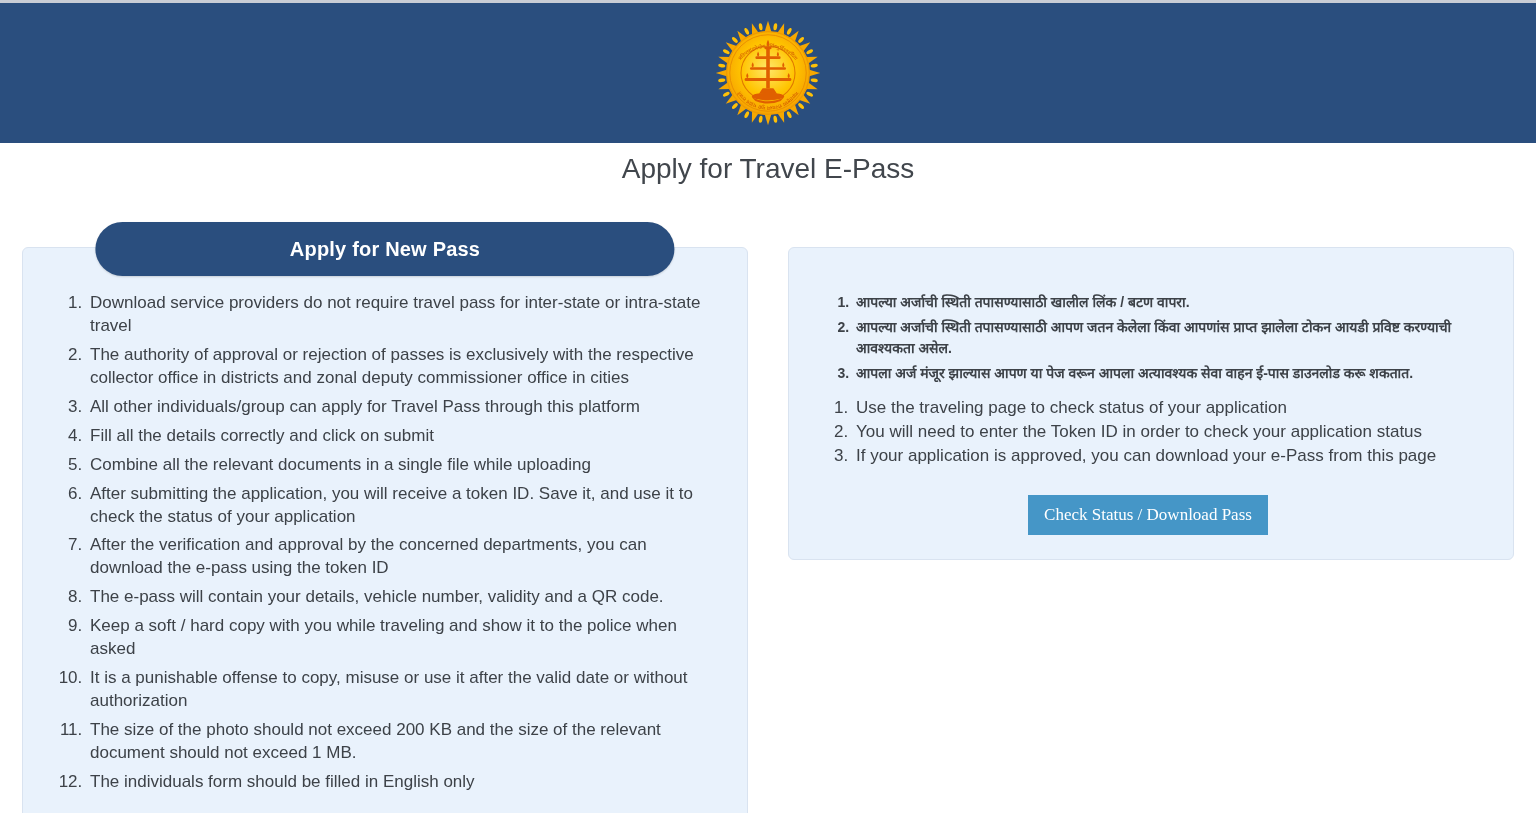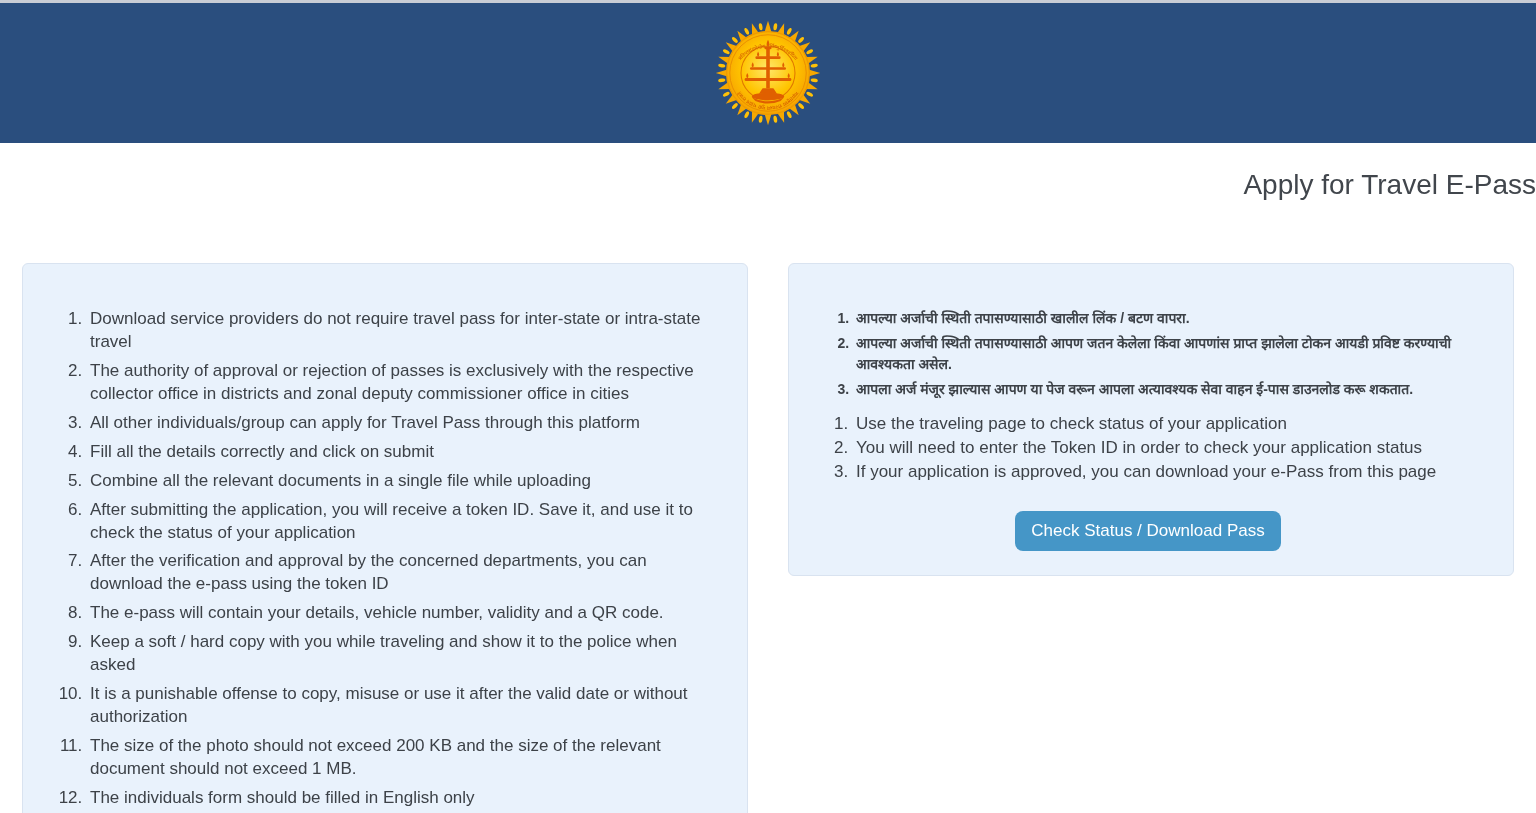--- a/index.html
+++ b/index.html
@@ -12,22 +12,22 @@
   body{
     width:1536px;height:813px;overflow:hidden;background:#ffffff;
     font-family:"Liberation Sans","DejaVu Sans",sans-serif;
   }
   .top-strip{height:3px;background:var(--top-strip);}
   .header{
     height:140px;background:var(--header-bg);
     display:flex;align-items:center;justify-content:center;
   }
   .page-title{
-    text-align:right;font-size:28px;font-weight:400;
-    color:var(--title-color);margin:26px 0 0;
+    text-align:center;font-size:28px;font-weight:400;
+    color:var(--title-color);margin:10px 0 0;
   }
   .cards-row{
     display:flex;align-items:flex-start;gap:40px;
     padding:0 22px;margin-top:62px;
   }
   .card{
     position:relative;flex:1;background:var(--card-bg);
     border:1px solid var(--card-border);border-radius:6px;
     padding:44px 40px 24px 34px;
   }
@@ -43,22 +43,22 @@
     font-size:17px;line-height:1.35;
   }
   ol.instructions li{margin-bottom:6px;padding-left:3px;}
   .card-download .marathi{font-size:14px;line-height:1.45;font-weight:bold;}
   .card-download .marathi li{margin-bottom:5px;}
   .card-download .english{margin-top:14px;}
   .card-download .english li{margin-bottom:1px;}
   .btn-row{text-align:center;margin-top:27px;}
   .btn{
     background:var(--button-bg);color:var(--button-text);
-    border:none;border-radius:8px;font-size:17px;
-    padding:10px 16px;font-family:Liberation Sans, sans-serif;cursor:pointer;
+    border:none;border-radius:0;font-size:17px;
+    padding:10px 16px;font-family:Liberation Serif, serif;cursor:pointer;
   }
   .emblem{display:block;}
 </style>
 </head>
 <body>
 
 <div class="top-strip"></div>
 
 <header class="header">
   <svg class="emblem" width="108" height="108" viewBox="0 0 120 120" aria-hidden="true">
@@ -145,20 +145,23 @@
     </g>
   </svg>
 </header>
 
 <main>
   <h1 class="page-title">Apply for Travel E-Pass</h1>
 
   <div class="cards-row">
 
     <section class="card card-apply">
+      <div class="pill">
+        <span>Apply for New Pass</span>
+      </div>
       <ol class="instructions">
           <li>Download service providers do not require travel pass for inter-state or intra-state travel</li>
           <li>The authority of approval or rejection of passes is exclusively with the respective collector office in districts and zonal deputy commissioner office in cities</li>
           <li>All other individuals/group can apply for Travel Pass through this platform</li>
           <li>Fill all the details correctly and click on submit</li>
           <li>Combine all the relevant documents in a single file while uploading</li>
           <li>After submitting the application, you will receive a token ID. Save it, and use it to check the status of your application</li>
           <li>After the verification and approval by the concerned departments, you can download the e-pass using the token ID</li>
           <li>The e-pass will contain your details, vehicle number, validity and a QR code.</li>
           <li>Keep a soft / hard copy with you while traveling and show it to the police when asked</li>

